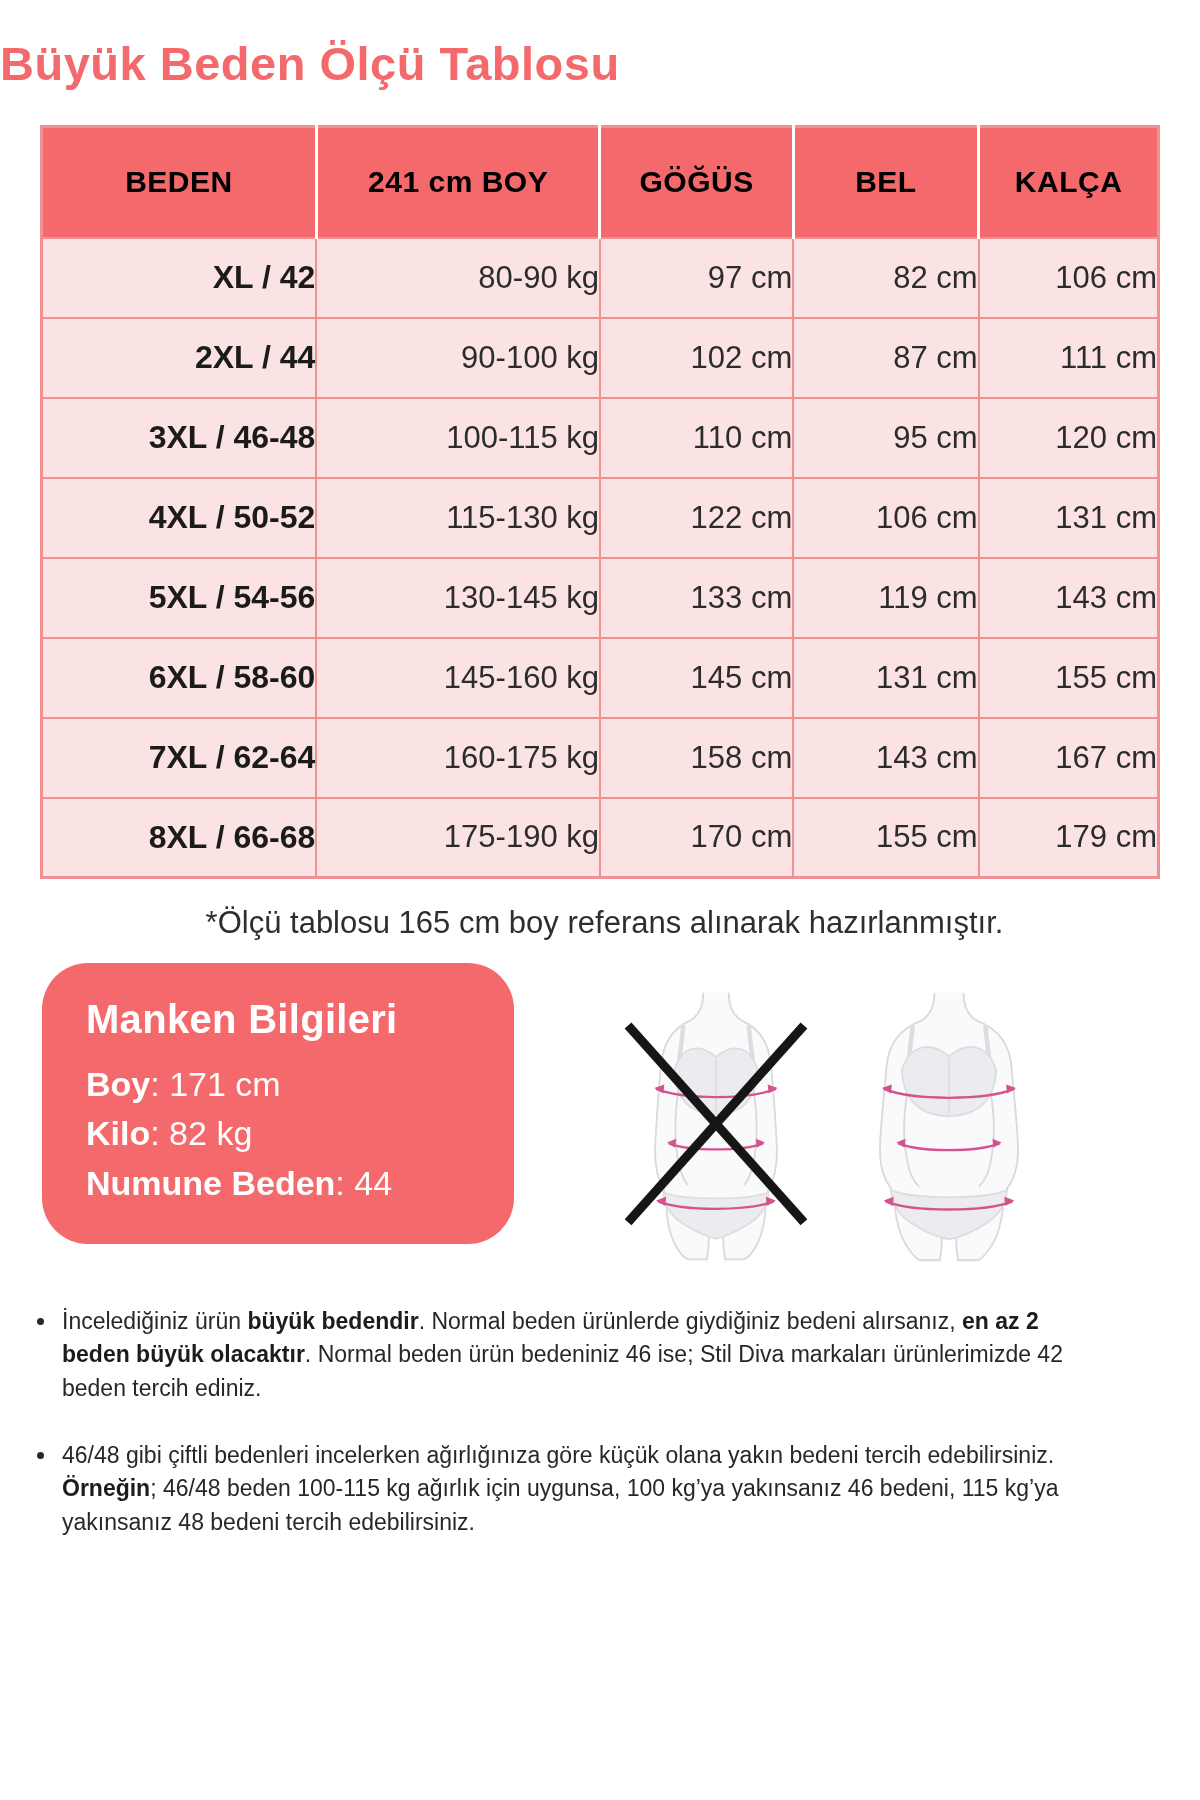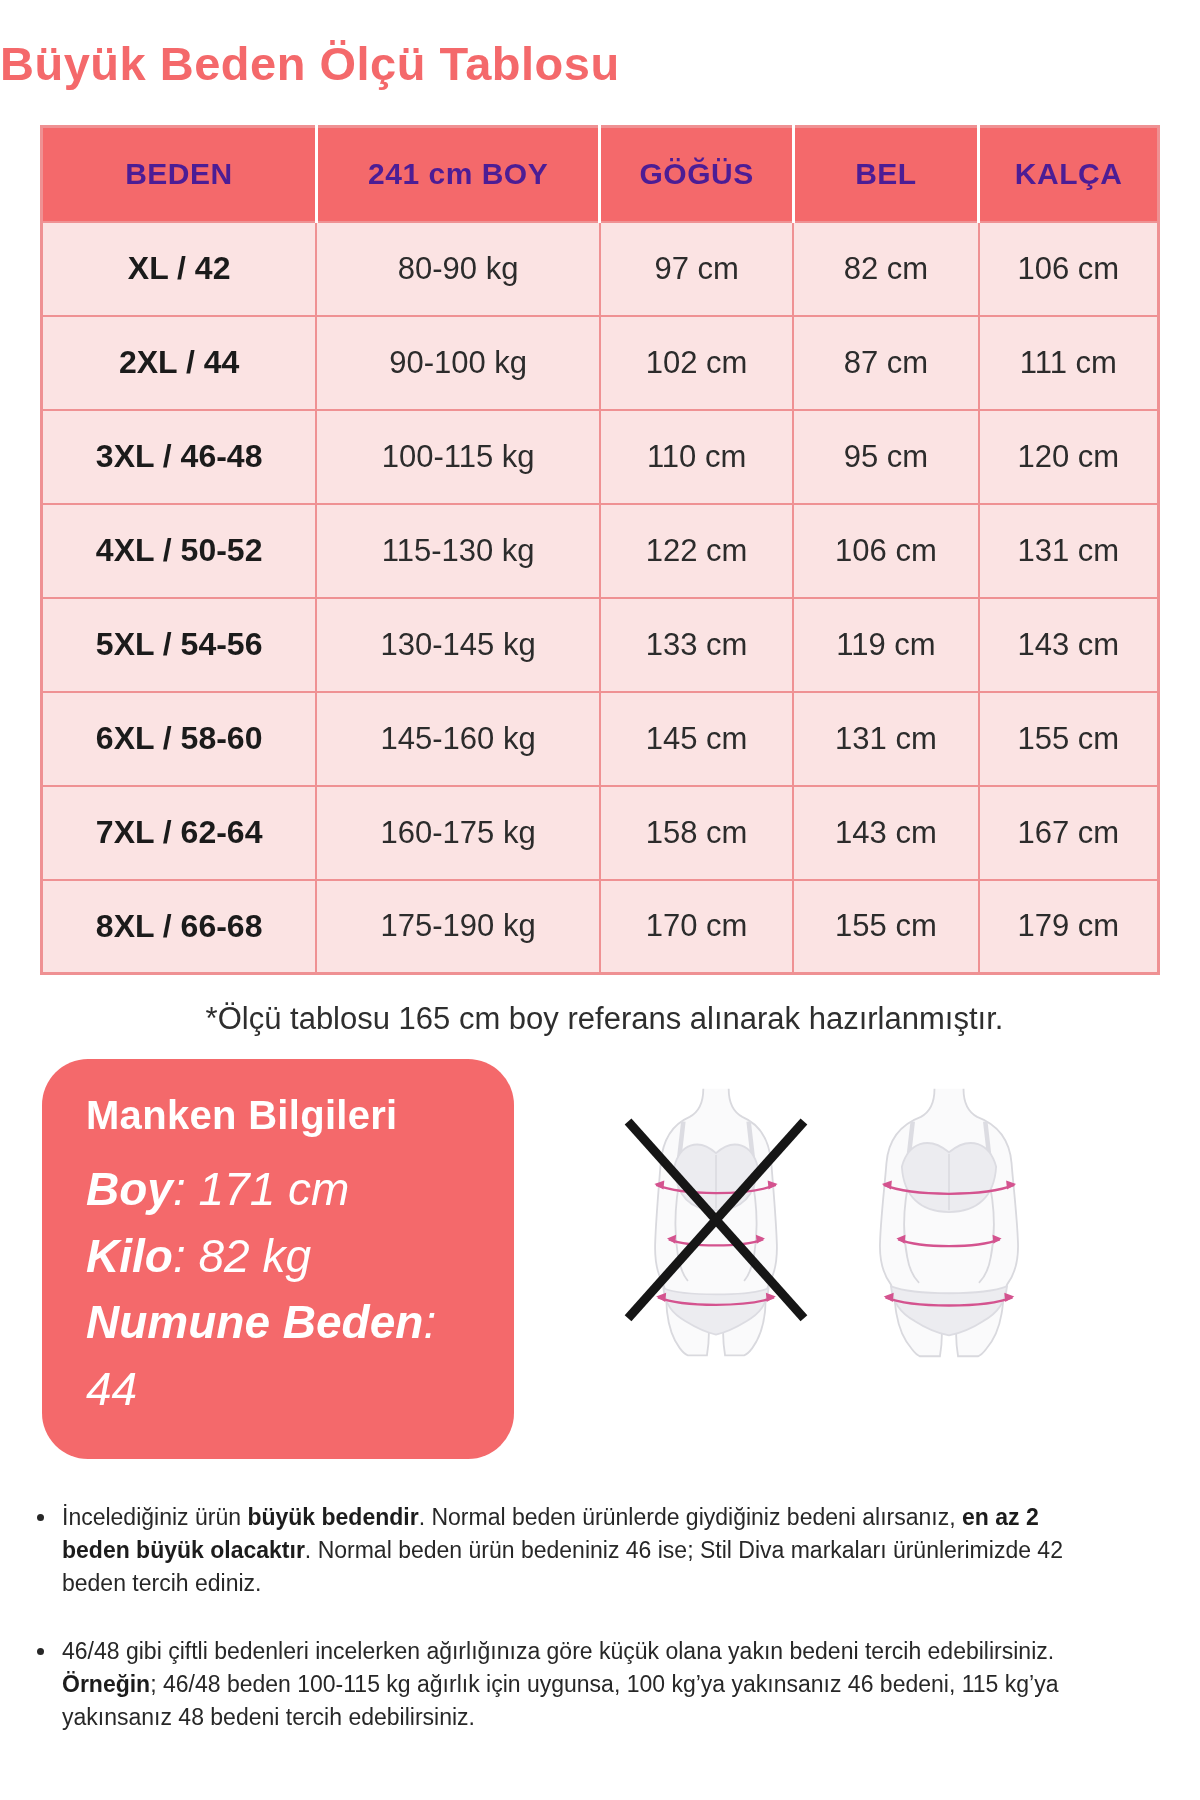--- a/index.html
+++ b/index.html
@@ -34,34 +34,34 @@
 
   table.size-table{
     margin:34px 40px 0 40px;
     width:1120px;
     border-collapse:collapse;
     table-layout:fixed;
     border:3px solid var(--tableBorder);
   }
   table.size-table thead th{
     background:var(--accent);
-    color:#4c1d95;
+    color:#000000;
     font-weight:bold;
     font-size:30px;
     letter-spacing:0.5px;
-    height:95px;
+    height:111px;
     border:none;
   }
   table.size-table thead th + th{
     border-left:3px solid #ffffff;
   }
   table.size-table tbody td{
     background:var(--rowBg);
-    height:94px;
-    text-align:center;
+    height:80px;
+    text-align:right;
     vertical-align:middle;
     font-size:31px;
     color:var(--textDark);
     border:2px solid var(--tableBorder);
   }
   table.size-table tbody td.size-col{
     font-weight:bold;
     font-size:32px;
     color:var(--textBlack);
   }
@@ -87,23 +87,22 @@
     padding:34px 44px 36px 44px;
     color:#ffffff;
   }
   .model-box .model-title{
     font-size:40px;
     font-weight:bold;
     letter-spacing:0.3px;
   }
   .model-fields{margin-top:18px;}
   .model-field{
-    font-size:46px;
+    font-size:34px;
     line-height:1.45;
-    font-style:italic;
   }
   .model-field .lbl{font-weight:bold;}
 
   .figures{
     flex:1;
     display:flex;
     justify-content:center;
     align-items:flex-start;
     gap:40px;
     margin-top:28px;

